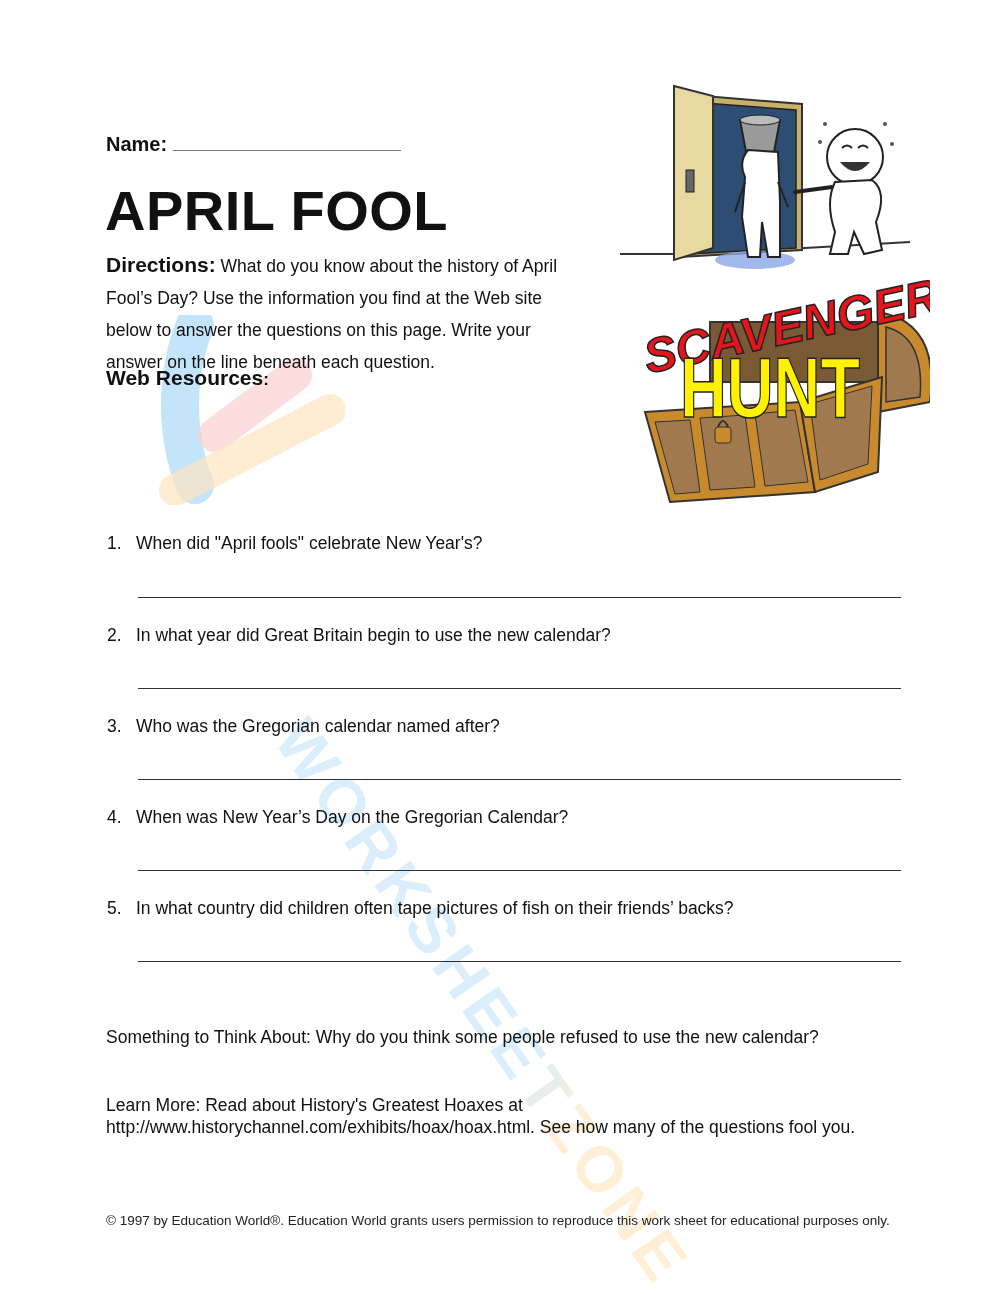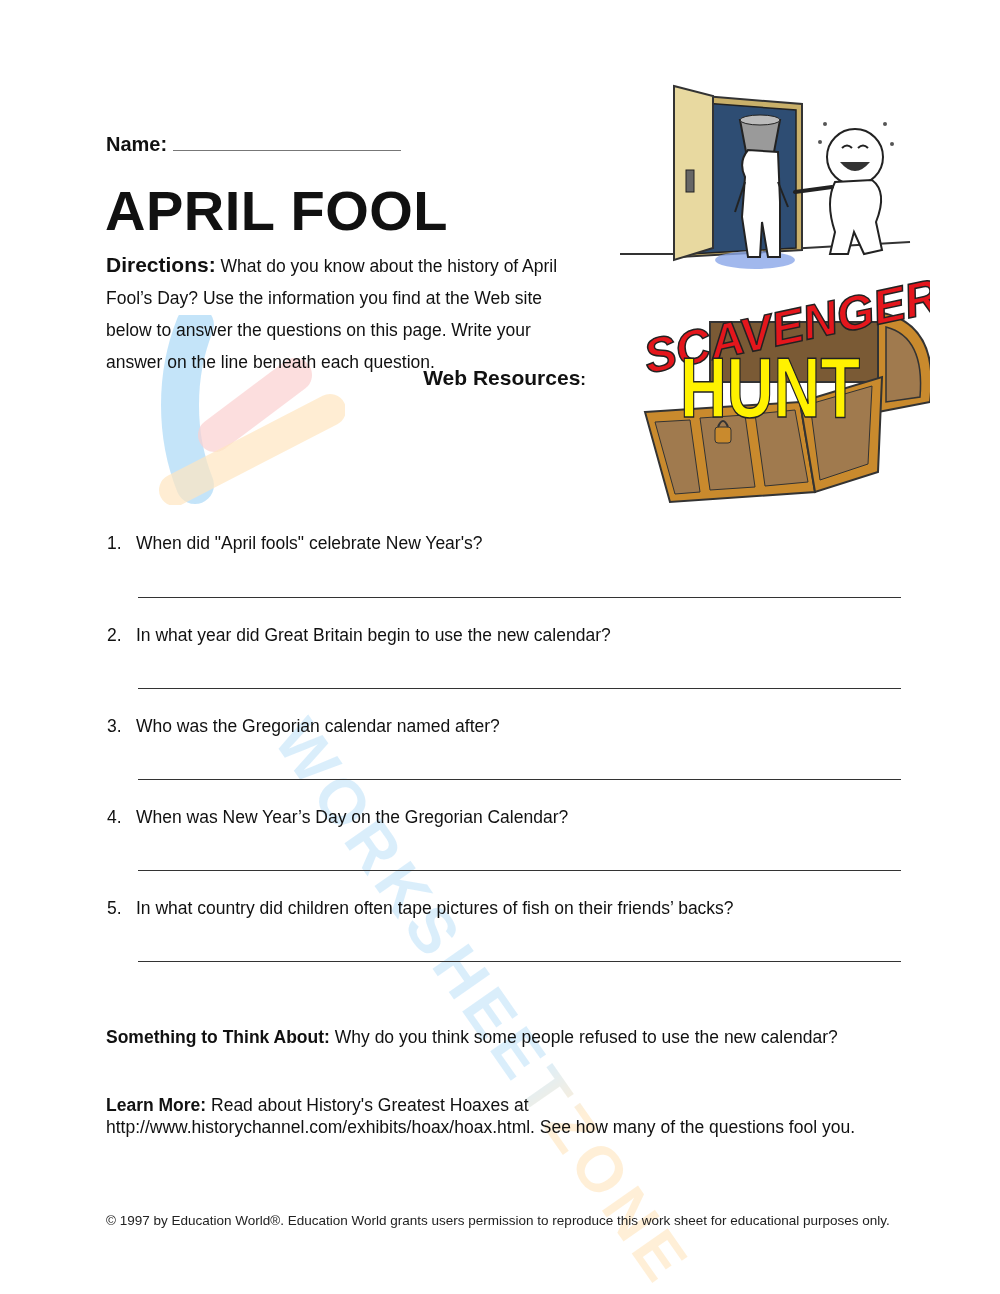--- a/index.html
+++ b/index.html
@@ -20,32 +20,32 @@
       -webkit-background-clip: text; background-clip: text; color: transparent;
     }
 
     .name-row { left: 106px; top: 132px; font-size: 20px; font-weight: bold; text-align: right; }
     .name-line { display: inline-block; width: 228px; border-bottom: 1px solid #777; margin-left: 6px; height: 18px; vertical-align: baseline; }
     .title { left: 105px; top: 178px; font-size: 56px; font-weight: bold; letter-spacing: 0.5px; }
 
     .directions { left: 106px; top: 249px; width: 480px; font-size: 17.5px; line-height: 32px; }
     .directions .lbl { font-size: 21px; font-weight: bold; }
 
-    .web-res { left: 106px; top: 366px; width: 480px; font-size: 17.5px; line-height: 22px; text-align: right; }
+    .web-res { left: 106px; top: 366px; width: 480px; font-size: 17.5px; line-height: 22px; }
     .web-res .lbl { font-size: 21px; font-weight: bold; display: block; line-height: 24px; margin-bottom: 2px; }
 
     .illustration { left: 620px; top: 82px; width: 310px; height: 450px; }
 
     .question { left: 107px; font-size: 17.5px; }
     .question .num { display: inline-block; width: 29px; }
     .answer-line { left: 138px; width: 763px; border-bottom: 1.5px solid #333; height: 0; }
 
     .think { left: 106px; top: 1026px; width: 800px; font-size: 17.5px; line-height: 22px; }
     .learn { left: 106px; top: 1094px; width: 820px; font-size: 17.5px; line-height: 22px; }
-    .lbl-b { font-weight: bold; text-align: center; }
+    .lbl-b { font-weight: normal; text-align: center; }
 
     .footer { left: 106px; top: 1213px; font-size: 13.5px; color: #222; white-space: nowrap; }
   </style>
 </head>
 <body>
 
 <svg class="wm-logo" viewBox="0 0 190 190">
   <path d="M40 10 C20 60 20 120 40 170" stroke="#5ab4f0" stroke-width="38" fill="none" stroke-linecap="round"></path>
   <path d="M60 120 L140 60" stroke="#f47a7a" stroke-width="34" fill="none" stroke-linecap="round" opacity="0.7"></path>
   <path d="M20 175 L175 95" stroke="#ffb84d" stroke-width="32" fill="none" stroke-linecap="round" opacity="0.7"></path>

